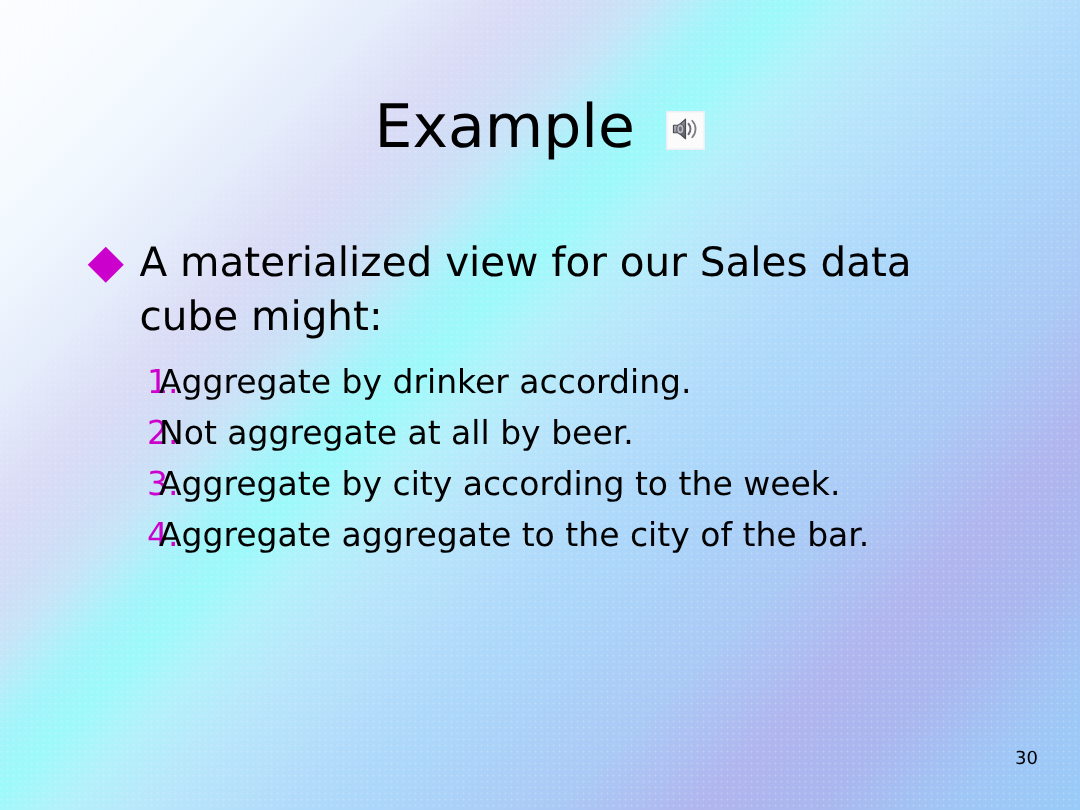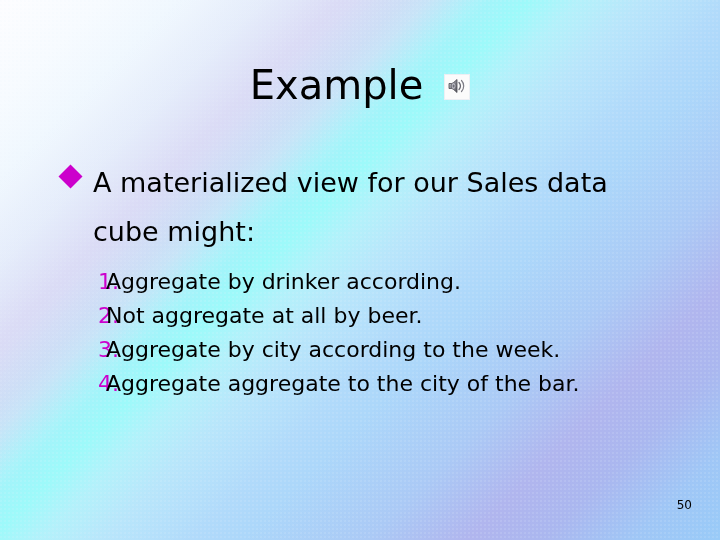--- a/index.html
+++ b/index.html
@@ -132,21 +132,21 @@
   .diamond {
     flex: 0 0 auto;
     width: 17px;
     height: 17px;
     background: #cc00cc;
     transform: rotate(45deg);
     margin-top: 10px;
   }
   .l1-text {
     font-size: 27px;
-    line-height: 49px;
+    line-height: 36px;
     color: #000000;
     max-width: 560px;
   }
 
   #numbered-list {
     margin: 10px 0 0 0;
     padding: 0;
     list-style: none;
   }
   .num-item {
@@ -235,15 +235,15 @@
         <span class="num-marker">3.</span>
         <span class="num-text">Aggregate by city according to the week.</span>
       </li>
       <li class="num-item">
         <span class="num-marker">4.</span>
         <span class="num-text">Aggregate aggregate to the city of the bar.</span>
       </li>
     </ol>
   </div>
 
-  <div id="page-number">50</div>
+  <div id="page-number">30</div>
 
 </div>
 
 </body></html>

